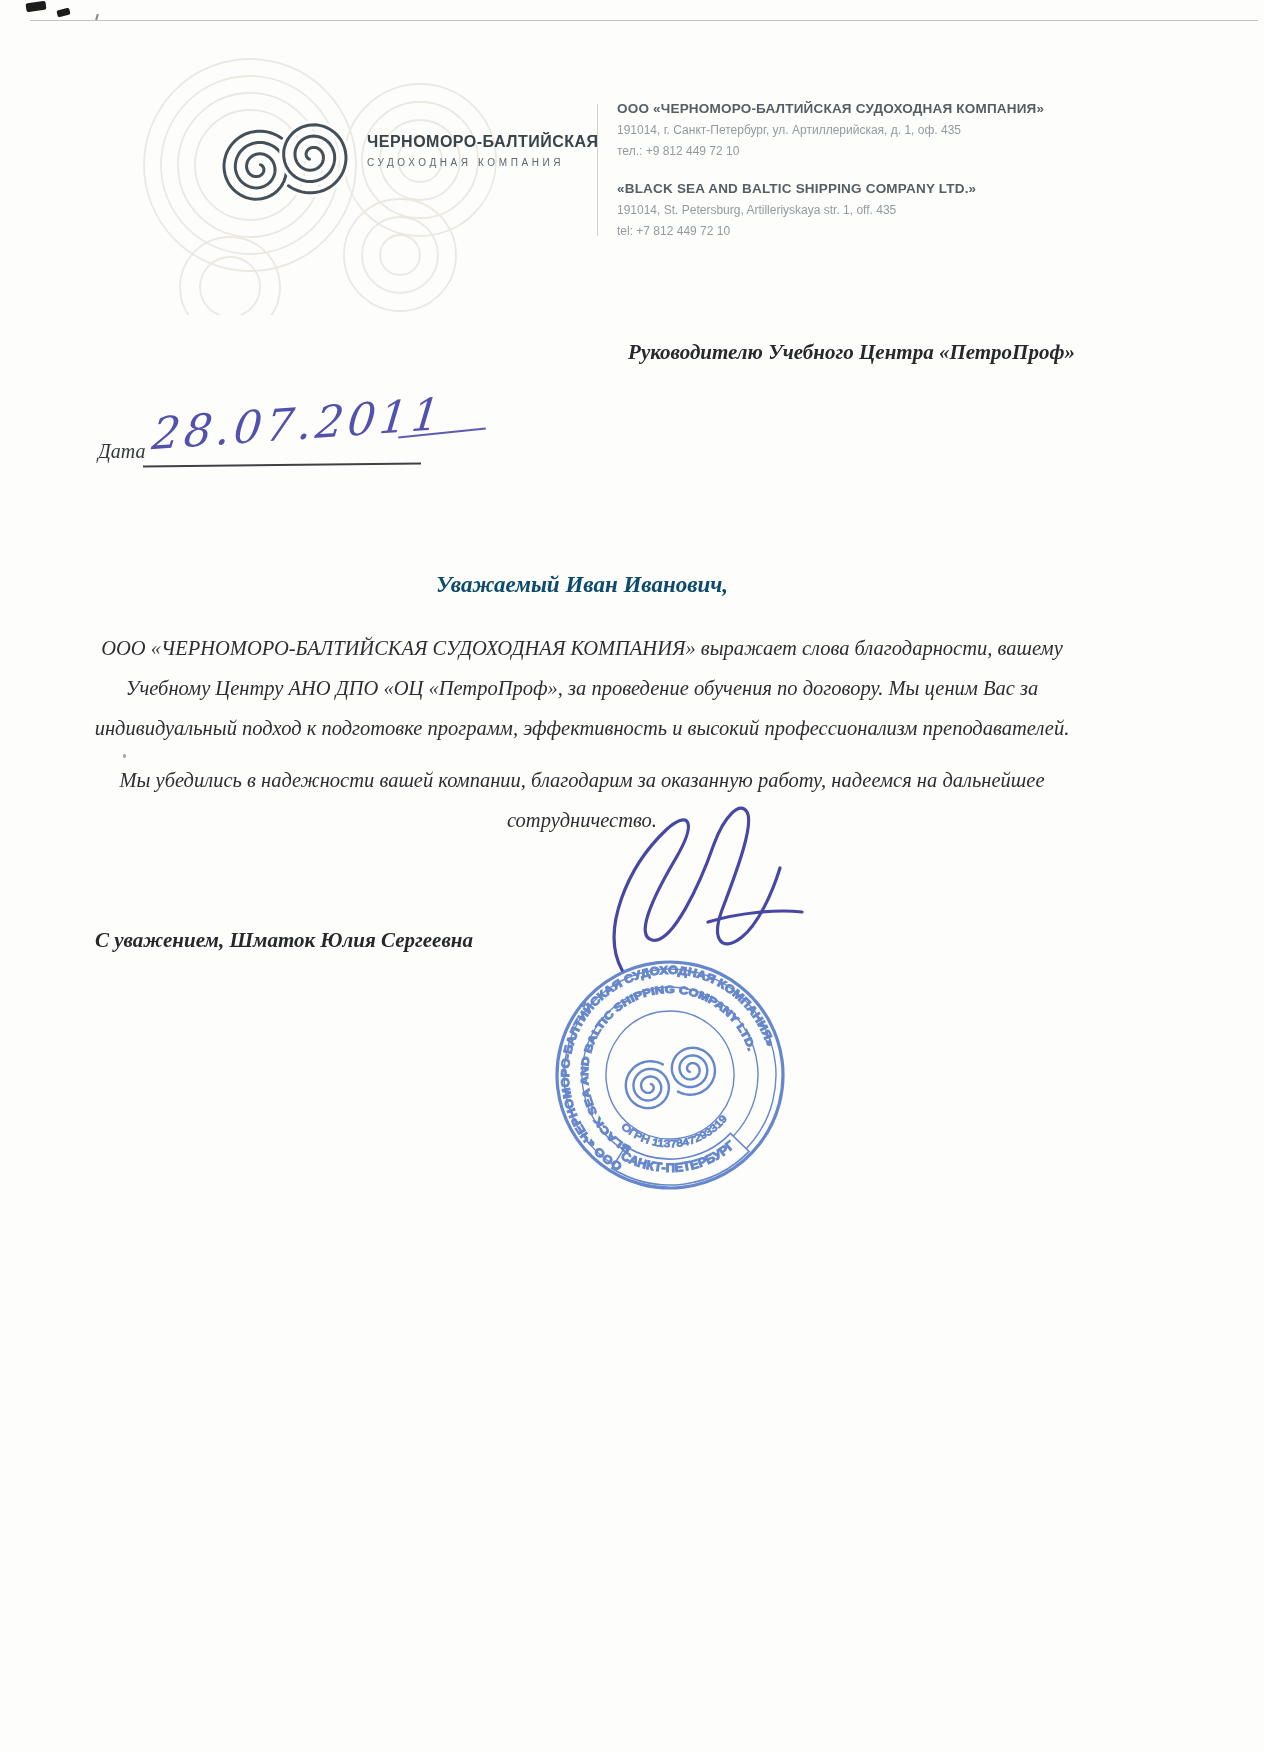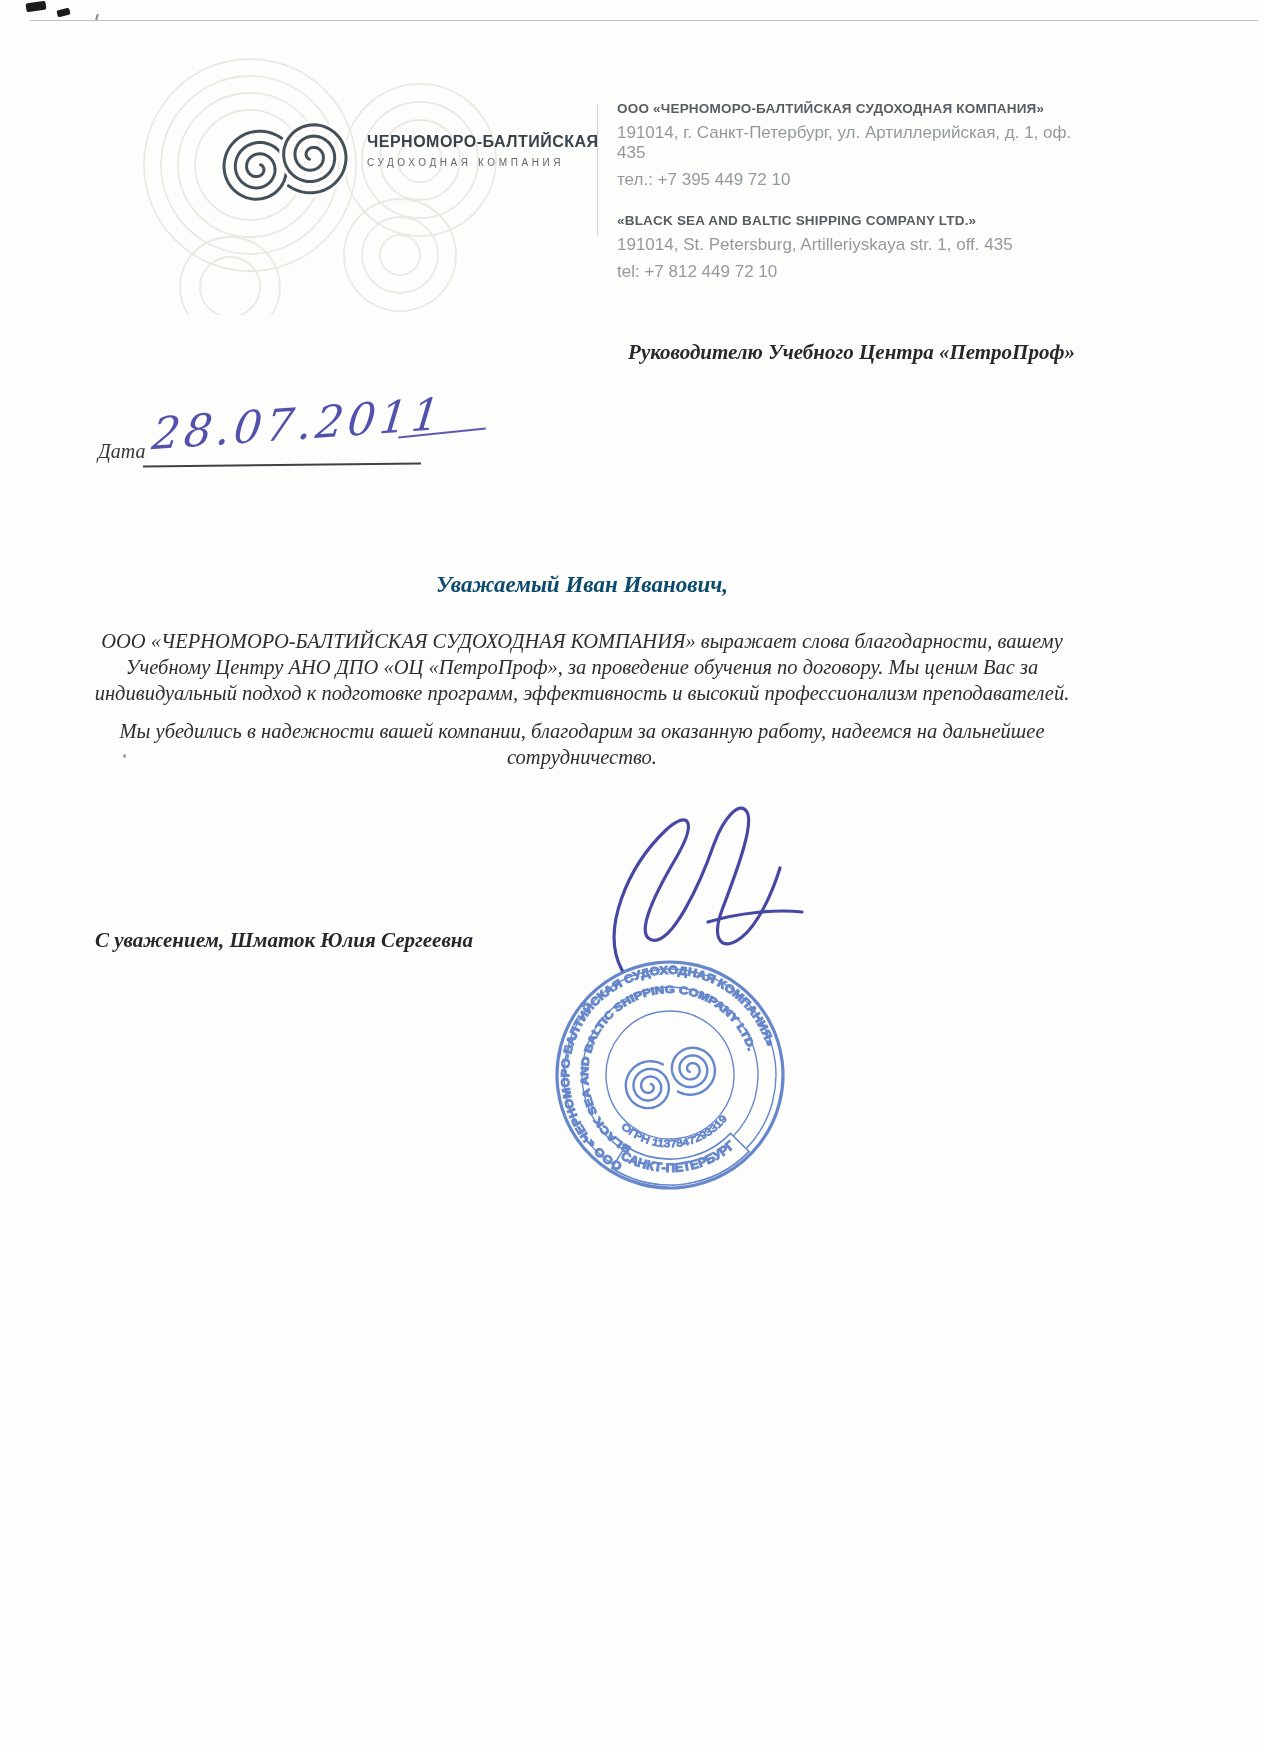--- a/index.html
+++ b/index.html
@@ -4,26 +4,26 @@
 <style>
   html,body{margin:0;padding:0;background:#e8e8e8;}
   #page{position:relative;width:1264px;height:1752px;background:#fdfdfc;margin:0 auto;overflow:hidden;
         font-family:"Liberation Serif", serif;}
   .abs{position:absolute;}
   
   .brand1{font-family:"Liberation Sans",sans-serif;font-weight:bold;font-size:16px;color:#39434a;letter-spacing:.5px;}
   .brand2{font-family:"Liberation Sans",sans-serif;font-size:10px;color:#5d676d;letter-spacing:3.6px;margin-top:6px;}
   .vdiv{width:1px;background:#cfd2d4;}
   .coname{font-family:"Liberation Sans",sans-serif;font-weight:bold;font-size:13.5px;color:#565e63;letter-spacing:.2px;}
-  .codetail{font-family:"Liberation Sans",sans-serif;font-size:17px;color:#939a9f;margin-top:7px;}
+  .codetail{font-family:"Liberation Sans",sans-serif;font-size:12px;color:#939a9f;margin-top:7px;}
   
   .addressee{font-size:21px;font-weight:bold;font-style:italic;color:#26282b;}
   .bodywrap{left:88px;top:572px;width:988px;text-align:center;}
   .salut{font-size:23px;font-weight:bold;font-style:italic;color:#0c4a6e;}
-  .para{font-size:20.5px;font-style:italic;color:#2b2d2f;line-height:26px;margin:0;}
+  .para{font-size:20.5px;font-style:italic;color:#2b2d2f;line-height:40px;margin:0;}
   .signoff{font-size:21px;font-weight:bold;font-style:italic;color:#26282b;}
   .datelabel{font-size:20px;font-style:italic;color:#33363a;}
   .handwrite{font-family:"DejaVu Serif", serif;font-style:italic;font-size:44px;color:#4040a4;
              letter-spacing:4px;transform:rotate(-4deg) skewX(-10deg);opacity:.9;}
   .dateline{height:0;border-top:2px solid #3f4145;transform:rotate(-0.6deg);}
   .datetail{height:0;border-top:2.5px solid #4040a4;transform:rotate(-6deg);opacity:.85;}
   
   .footerrow{display:flex;align-items:center;gap:14px;}
   .fline{flex:1;height:0;border-top:1px solid #c3bfb6;}
   .ftext{font-family:"Liberation Sans",sans-serif;font-size:13.5px;color:#8d9399;letter-spacing:.4px;white-space:nowrap;}
@@ -68,21 +68,21 @@
   <div class="abs" style="left:367px;top:133px;">
     <div class="brand1">ЧЕРНОМОРО-БАЛТИЙСКАЯ</div>
     <div class="brand2">СУДОХОДНАЯ КОМПАНИЯ</div>
   </div>
 
   <div class="abs vdiv" style="left:597px;top:104px;height:132px;"></div>
 
   <div class="abs" style="left:617px;top:101px;width:470px;">
     <div class="coname">ООО «ЧЕРНОМОРО-БАЛТИЙСКАЯ СУДОХОДНАЯ КОМПАНИЯ»</div>
     <div class="codetail">191014, г. Санкт-Петербург, ул. Артиллерийская, д. 1, оф. 435</div>
-    <div class="codetail">тел.: +7 395 449 72 10</div>
+    <div class="codetail">тел.: +9 812 449 72 10</div>
     <div style="height:23px;"></div>
     <div class="coname">«BLACK SEA AND BALTIC SHIPPING COMPANY LTD.»</div>
     <div class="codetail">191014, St. Petersburg, Artilleriyskaya str. 1, off. 435</div>
     <div class="codetail">tel: +7 812 449 72 10</div>
   </div>
 
   <div class="abs addressee" style="right:189px;top:340px;">Руководителю Учебного Центра «ПетроПроф»</div>
 
   <div class="abs datelabel" style="left:98px;top:440px;">Дата</div>
   <div class="abs dateline" style="left:143px;top:464px;width:278px;"></div>

